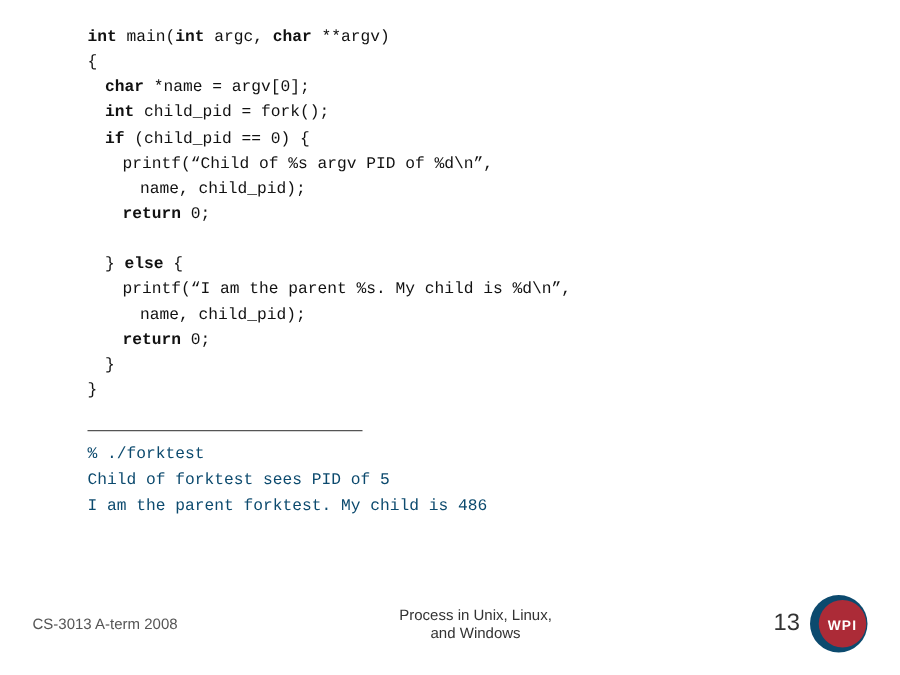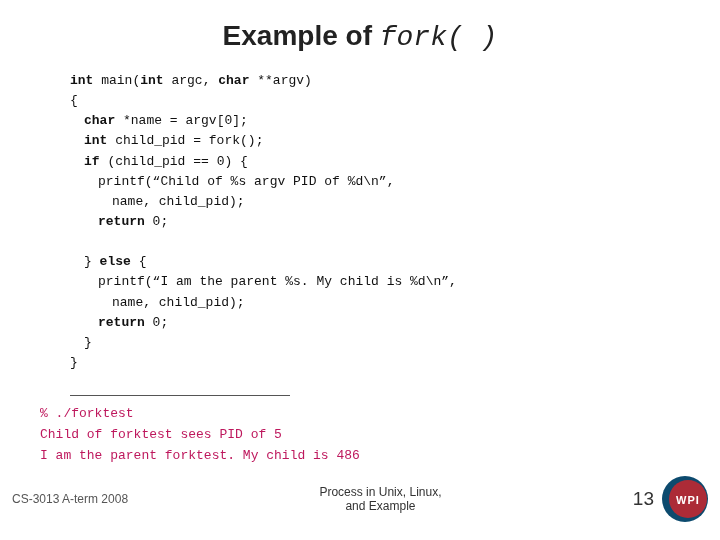--- a/index.html
+++ b/index.html
@@ -51,34 +51,35 @@
     .divider {
       border: none;
       border-top: 1.5px solid #555;
       width: 220px;
       margin: 8px 30px 8px 30px;
     }
 
     .output-block {
       font-family: 'Courier New', monospace;
       font-size: 13px;
-      color: #be185d;
+      color: #0c4a6e;
+      margin-left: 30px;
       line-height: 1.6;
       margin-bottom: 8px;
     }
 
     .footer {
       position: absolute;
       bottom: 18px;
       left: 0;
       right: 0;
       display: flex;
       align-items: center;
       justify-content: space-between;
-      padding: 0 12px;
+      padding: 0 26px;
     }
 
     .footer-left {
       font-size: 12px;
       color: #555;
     }
 
     .footer-center {
       font-size: 12px;
       color: #333;
@@ -114,23 +115,20 @@
 
     .indent1 { margin-left: 14px; }
     .indent2 { margin-left: 28px; }
     .indent3 { margin-left: 42px; }
   </style>
 </head>
 <body>
 
 <div class="slide-container">
 
-  <h1 class="title">
-    <span>Example of </span><em>fork( )</em>
-  </h1>
 
   <div class="code-block">
     <div><span class="kw">int</span> main(<span class="kw">int</span> argc, <span class="kw">char</span> **argv)</div>
     <div>{</div>
     <div class="indent1"><span class="kw">char</span> *name = argv[0];</div>
     <div class="indent1"><span class="kw">int</span> child_pid = fork();</div>
     <div class="indent1"><span class="kw">if</span> (child_pid == 0) {</div>
     <div class="indent2">printf(“Child of %s argv PID of %d\n”,</div>
     <div class="indent3">name, child_pid);</div>
     <div class="indent2"><span class="kw">return</span> 0;</div>
@@ -148,21 +146,21 @@
   <div class="output-block">
     <div>% ./forktest</div>
     <div>Child of forktest sees PID of 5</div>
     <div>I am the parent forktest. My child is 486</div>
   </div>
 
   <div class="footer">
     <div class="footer-left">CS-3013 A-term 2008</div>
     <div class="footer-center">
       <div>Process in Unix, Linux,</div>
-      <div>and Example</div>
+      <div>and Windows</div>
     </div>
     <div class="footer-right">
       <span class="page-num">13</span>
       <div class="wpi-circle">
         <svg width="40" height="40" viewBox="0 0 40 40">
           <circle cx="20" cy="20" r="19" fill="#ac2b37"></circle>
           <text x="20" y="25" text-anchor="middle" fill="#ffffff" font-size="11" font-family="Arial" font-weight="bold">WPI</text>
         </svg>
       </div>
     </div>

